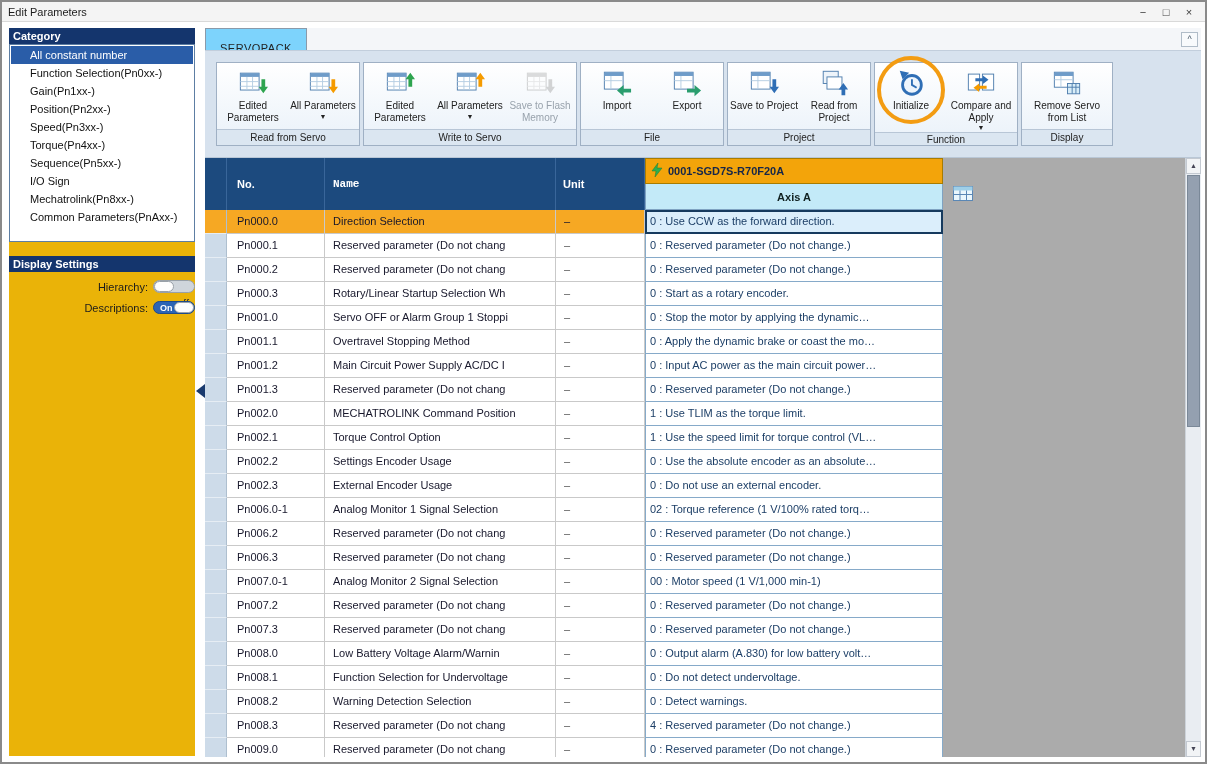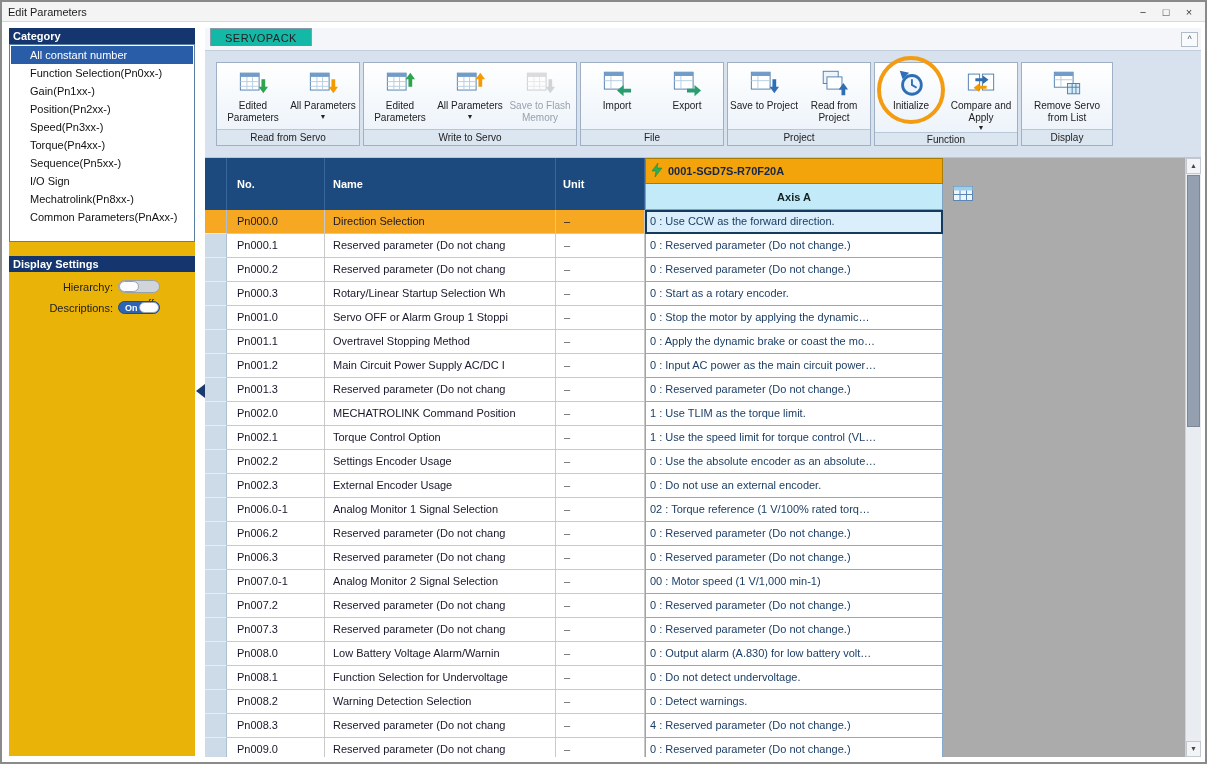--- a/index.html
+++ b/index.html
@@ -13,37 +13,37 @@
   .win-controls { margin-left:auto; display:flex; gap:3px; }
   .win-btn { width:20px; height:16px; display:flex; align-items:center; justify-content:center; color:#3c3c3c; font-size:11px; cursor:default; }
 
   
   .sidebar { position:absolute; left:7px; top:26px; width:186px; bottom:6px; background:#eab308; }
   .panel-header { background:#14356d; color:#fff; font-weight:bold; font-size:11px; padding:1px 4px; height:16px; line-height:14px; }
   .cat-list { border:1px solid #5d7ea3; background:#fff; height:198px; padding:1px; overflow:hidden; }
   .cat-item { height:18px; line-height:18px; padding:0 19px; color:#111; white-space:nowrap; overflow:hidden; }
   .cat-item.selected { background:#2a5da8; color:#fff; }
   .panel-header.ds { margin-top:14px; }
-  .ds-row { display:flex; align-items:center; margin-top:8px; }
+  .ds-row { display:flex; align-items:center; margin-top:8px;justify-content:flex-end; }
   .ds-label { width:104px; text-align:right; margin-right:5px; color:#1c1c1c; }
   .toggle { position:relative; width:42px; height:13px; border-radius:7px; }
   .toggle.off { background:#cfd5db; border:1px solid #98a0a8; }
   .toggle.off .knob { position:absolute; left:0; top:0; width:20px; height:11px; background:#fdfdfd; border:1px solid #98a0a8; border-radius:6px; }
   .toggle.off .tg-text { position:absolute; right:5px; top:16px; font-size:11px; line-height:12px; color:#333; }
   .toggle.on { background:#2d64b4; border:1px solid #1d4a8c; }
   .toggle.on .knob { position:absolute; right:0; top:0; width:20px; height:11px; background:#fdfdfd; border:1px solid #98a0a8; border-radius:6px; }
   .toggle.on .tg-text { position:absolute; left:6px; top:0; font-size:9px; line-height:12px; color:#fff; font-weight:bold; }
 
   
   .collapse-tab { position:absolute; left:194px; top:382px; width:0; height:0; border-top:7px solid transparent; border-bottom:7px solid transparent; border-right:9px solid #1a3a6e; }
 
   
   .main { position:absolute; left:203px; top:26px; width:996px; height:729px; background:#f4f6f9; }
   .tabbar { position:relative; height:22px; }
-  .tab { display:inline-block; margin-left:5px; padding:3px 14px 2px; background:#14b8a6; border:1px solid #8a9aaa; border-bottom:none; color:#222; letter-spacing:.5px; }
+  .tab { display:inline-block; padding:13px 14px 2px; background:#7dd3fc; border:1px solid #8a9aaa; border-bottom:none; color:#222; letter-spacing:.5px; }
   .ribbon-collapse { position:absolute; right:3px; top:4px; width:17px; height:15px; border:1px solid #b0bcc8; background:#f8fafc; color:#456; font-size:9px; text-align:center; line-height:13px; }
 
   
   .toolbar { position:absolute; top:22px; left:0; right:0; height:108px; background:#d7e2ee; border-top:1px solid #c2cedc; border-bottom:1px solid #b9c7d6; display:flex; gap:3px; padding:11px; }
   .tb-group { border:1px solid #9fb0c4; background:linear-gradient(#ffffff,#e9f1f9); display:flex; flex-direction:column; }
   .tb-buttons { flex:1; display:flex; padding:1px; }
   .tb-btn { width:70px; display:flex; flex-direction:column; align-items:center; padding-top:4px; position:relative; cursor:default; }
   .tb-btn.wide { width:88px; }
   .btn-icon { width:30px; height:30px; margin-bottom:2px; }
   .btn-icon svg { display:block; }
@@ -53,21 +53,21 @@
   .tb-btn.disabled .btn-icon { opacity:.45; filter:grayscale(1); }
   .tb-group-label { height:16px; border-top:1px solid #b8c6d6; background:#dbe6f1; font-size:10px; color:#222; display:flex; align-items:center; justify-content:center; padding:0 4px; white-space:nowrap; }
   .annot-ring { position:absolute; width:68px; height:68px; border:4px solid #f39c12; border-radius:50%; top:-8px; left:50%; transform:translateX(-50%); pointer-events:none; z-index:5; }
 
   
   .gridwrap { position:absolute; top:130px; left:0; right:16px; bottom:0; background:#ababab; overflow:hidden; }
   .ghead { display:flex; height:52px; }
   .h-corner { width:22px; background:#1c4a7e; border-right:1px solid #39669a; }
   .h-no, .h-name, .h-unit { background:#1c4a7e; color:#fff; font-weight:bold; line-height:52px; border-right:1px solid #39669a; white-space:nowrap; overflow:hidden; }
   .h-no { width:98px; padding-left:10px; }
-  .h-name { width:231px; padding-left:8px; }
+  .h-name { width:231px; padding-left:8px;font-family:Liberation Mono, monospace; }
   .h-unit { width:89px; padding-left:7px; }
   .h-servo { width:298px; display:flex; flex-direction:column; }
   .servo-id { height:26px; background:#f3a40a; border:1px solid #a87c00; display:flex; align-items:center; gap:5px; padding:0 5px; color:#15264a; font-weight:bold; white-space:nowrap; overflow:hidden; }
   .servo-axis { height:26px; background:#c3eaf8; border:1px solid #7fa3c2; border-top:none; display:flex; align-items:center; justify-content:center; color:#122; font-weight:bold; }
   .row { display:flex; height:24px; }
   .c-margin { width:22px; background:#cddbe9; border-right:1px solid #aebfcf; border-bottom:1px solid #e6edf4; }
   .c-no, .c-name, .c-unit { background:#fff; border-right:1px solid #c9c9c9; border-bottom:1px solid #c9c9c9; color:#17172b; line-height:23px; white-space:nowrap; overflow:hidden; }
   .c-no { width:98px; padding-left:10px; }
   .c-name { width:231px; padding-left:8px; }
   .c-unit { width:89px; padding-left:8px; color:#555; }

